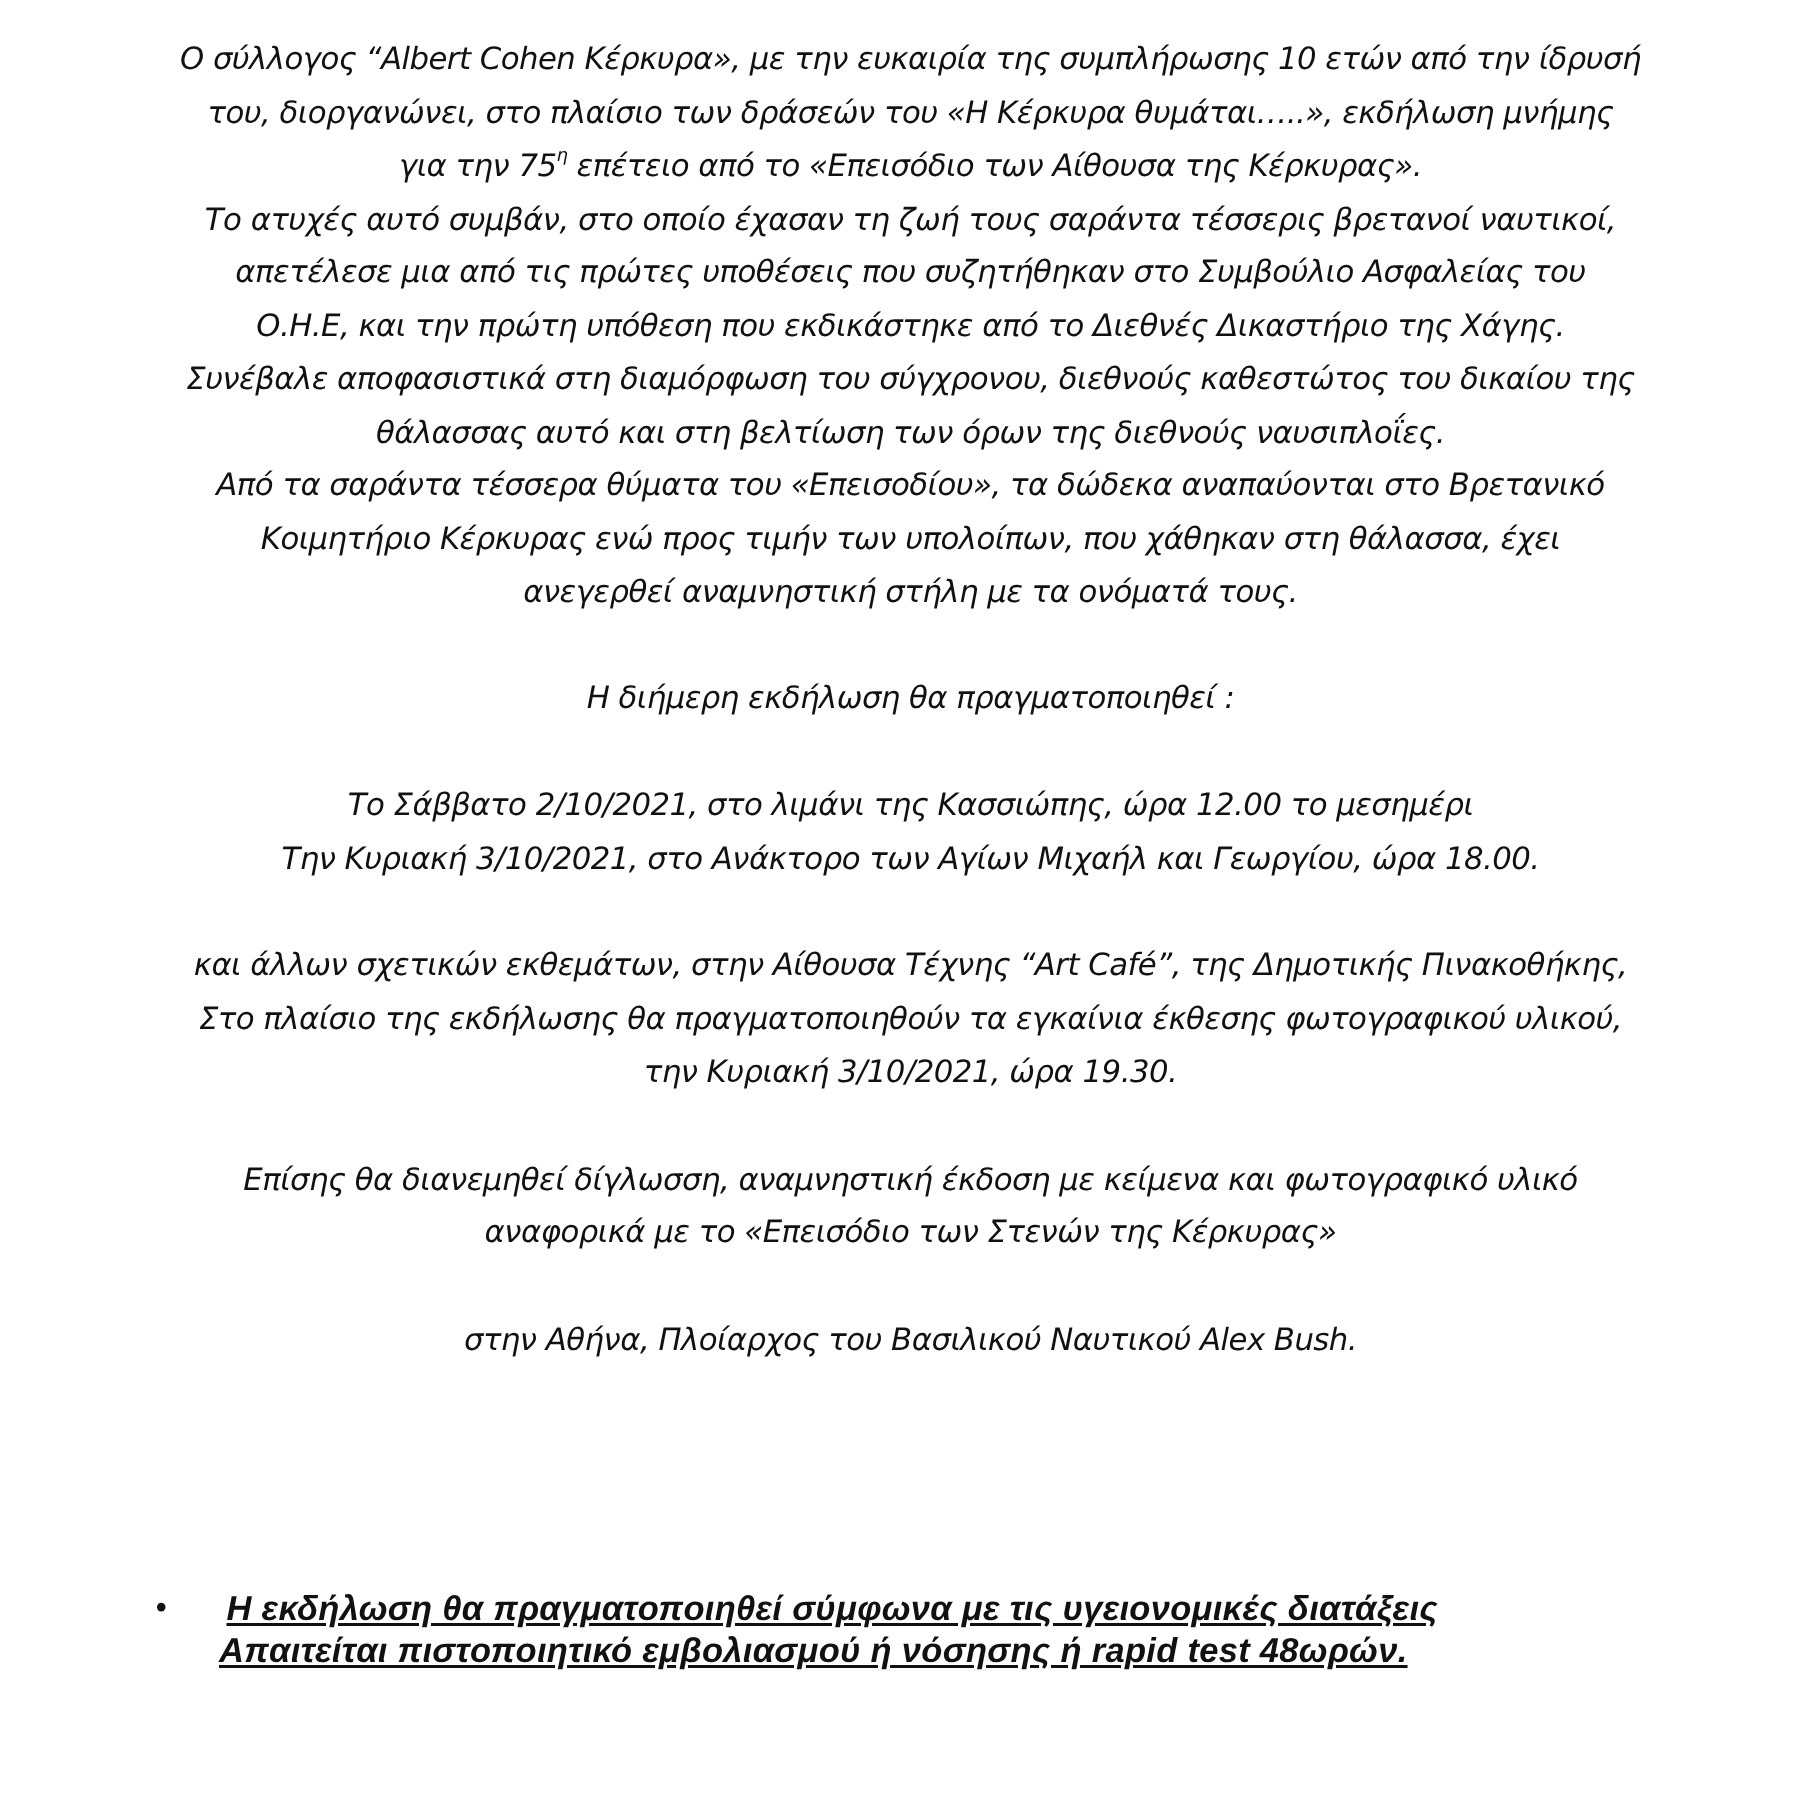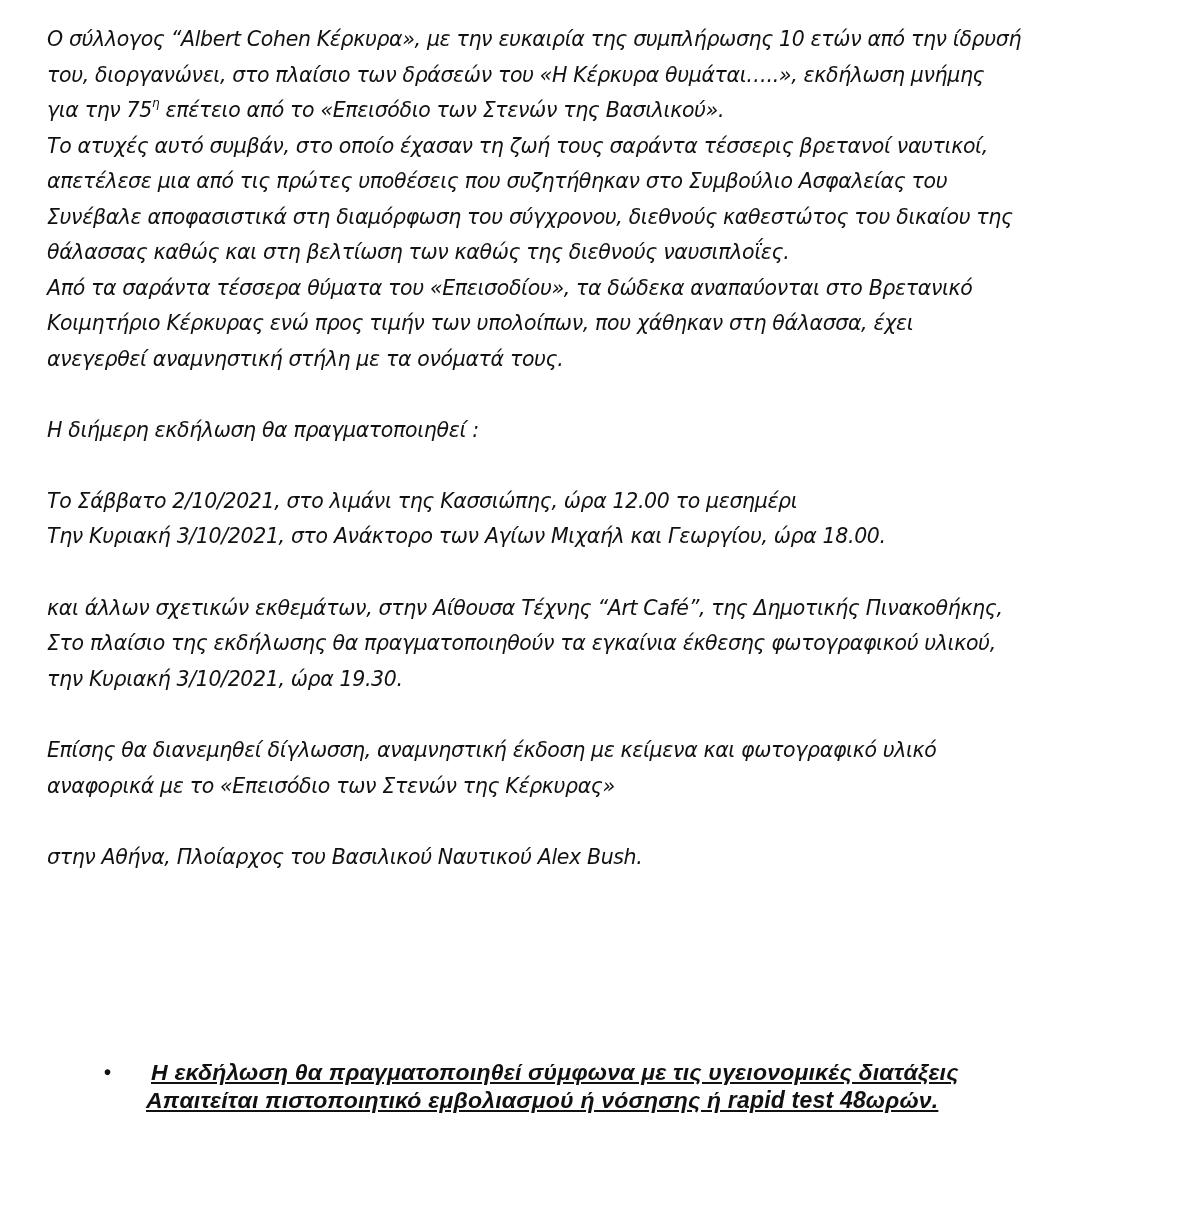--- a/index.html
+++ b/index.html
@@ -17,20 +17,21 @@
   .doc {
     position: absolute;
     left: 47px;
     top: 22px;
     width: 1120px;
     font-family: "DejaVu Sans", "Liberation Sans", sans-serif;
     font-style: italic;
     font-size: 20.5px;
     line-height: 35.5px;
     letter-spacing: -0.35px;
+    text-align: center;
   }
   .para { margin: 0; }
   .line { display: block; white-space: nowrap; }
   .gap-1 { height: 35.5px; }
   .gap-2 { height: 36px; }
   sup.ord { font-size: 12px; line-height: 0; vertical-align: super; position: relative; top: -2px; }
   .notice {
     position: absolute;
     left: 100px;
     top: 1058px;
@@ -57,25 +58,26 @@
   }
   .notice .text .line:first-child { padding-left: 5px; }
 </style>
 </head>
 <body>
 
 <div class="doc">
   <div class="para">
     <span class="line">Ο σύλλογος “Albert Cohen Κέρκυρα», με την ευκαιρία της συμπλήρωσης 10 ετών από την ίδρυσή</span>
     <span class="line">του, διοργανώνει, στο πλαίσιο των δράσεών του «Η Κέρκυρα θυμάται…..», εκδήλωση μνήμης</span>
-    <span class="line"><span>για την 75</span><sup class="ord">η</sup><span> επέτειο από το «Επεισόδιο των Στενών της Βασιλικού».</span></span>
+    <span class="line"><span>για την 75</span><sup class="ord">η</sup><span> επέτειο από το «Επεισόδιο των Αίθουσα της Κέρκυρας».</span></span>
     <span class="line">Το ατυχές αυτό συμβάν, στο οποίο έχασαν τη ζωή τους σαράντα τέσσερις βρετανοί ναυτικοί,</span>
     <span class="line">απετέλεσε μια από τις πρώτες υποθέσεις που συζητήθηκαν στο Συμβούλιο Ασφαλείας του</span>
+    <span class="line">Ο.Η.Ε, και την πρώτη υπόθεση που εκδικάστηκε από το Διεθνές Δικαστήριο της Χάγης.</span>
     <span class="line">Συνέβαλε αποφασιστικά στη διαμόρφωση του σύγχρονου, διεθνούς καθεστώτος του δικαίου της</span>
-    <span class="line">θάλασσας καθώς και στη βελτίωση των καθώς της διεθνούς ναυσιπλοΐες.</span>
+    <span class="line">θάλασσας αυτό και στη βελτίωση των όρων της διεθνούς ναυσιπλοΐες.</span>
     <span class="line">Από τα σαράντα τέσσερα θύματα του «Επεισοδίου», τα δώδεκα αναπαύονται στο Βρετανικό</span>
     <span class="line">Κοιμητήριο Κέρκυρας ενώ προς τιμήν των υπολοίπων, που χάθηκαν στη θάλασσα, έχει</span>
     <span class="line">ανεγερθεί αναμνηστική στήλη με τα ονόματά τους.</span>
   </div>
 
   <div class="gap-1"></div>
 
   <div class="para">
     <span class="line">Η διήμερη εκδήλωση θα πραγματοποιηθεί :</span>
   </div>

